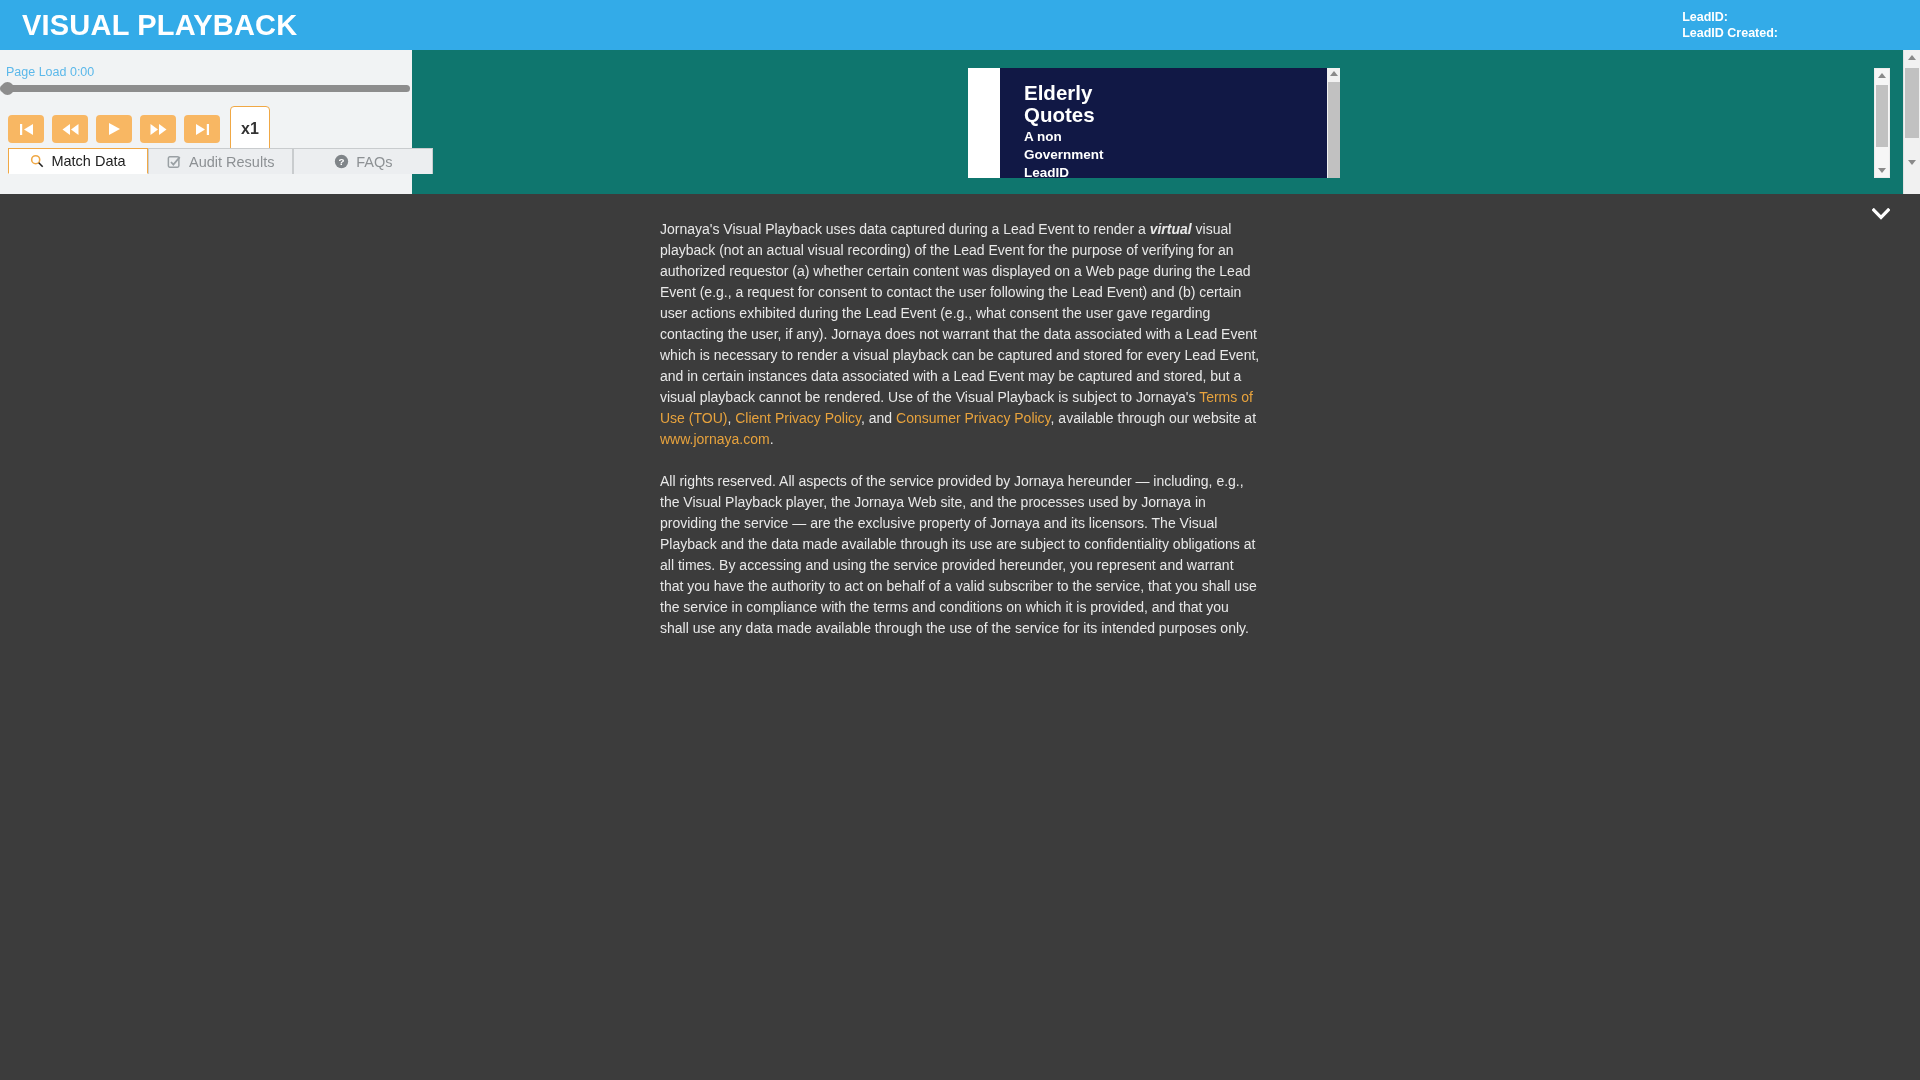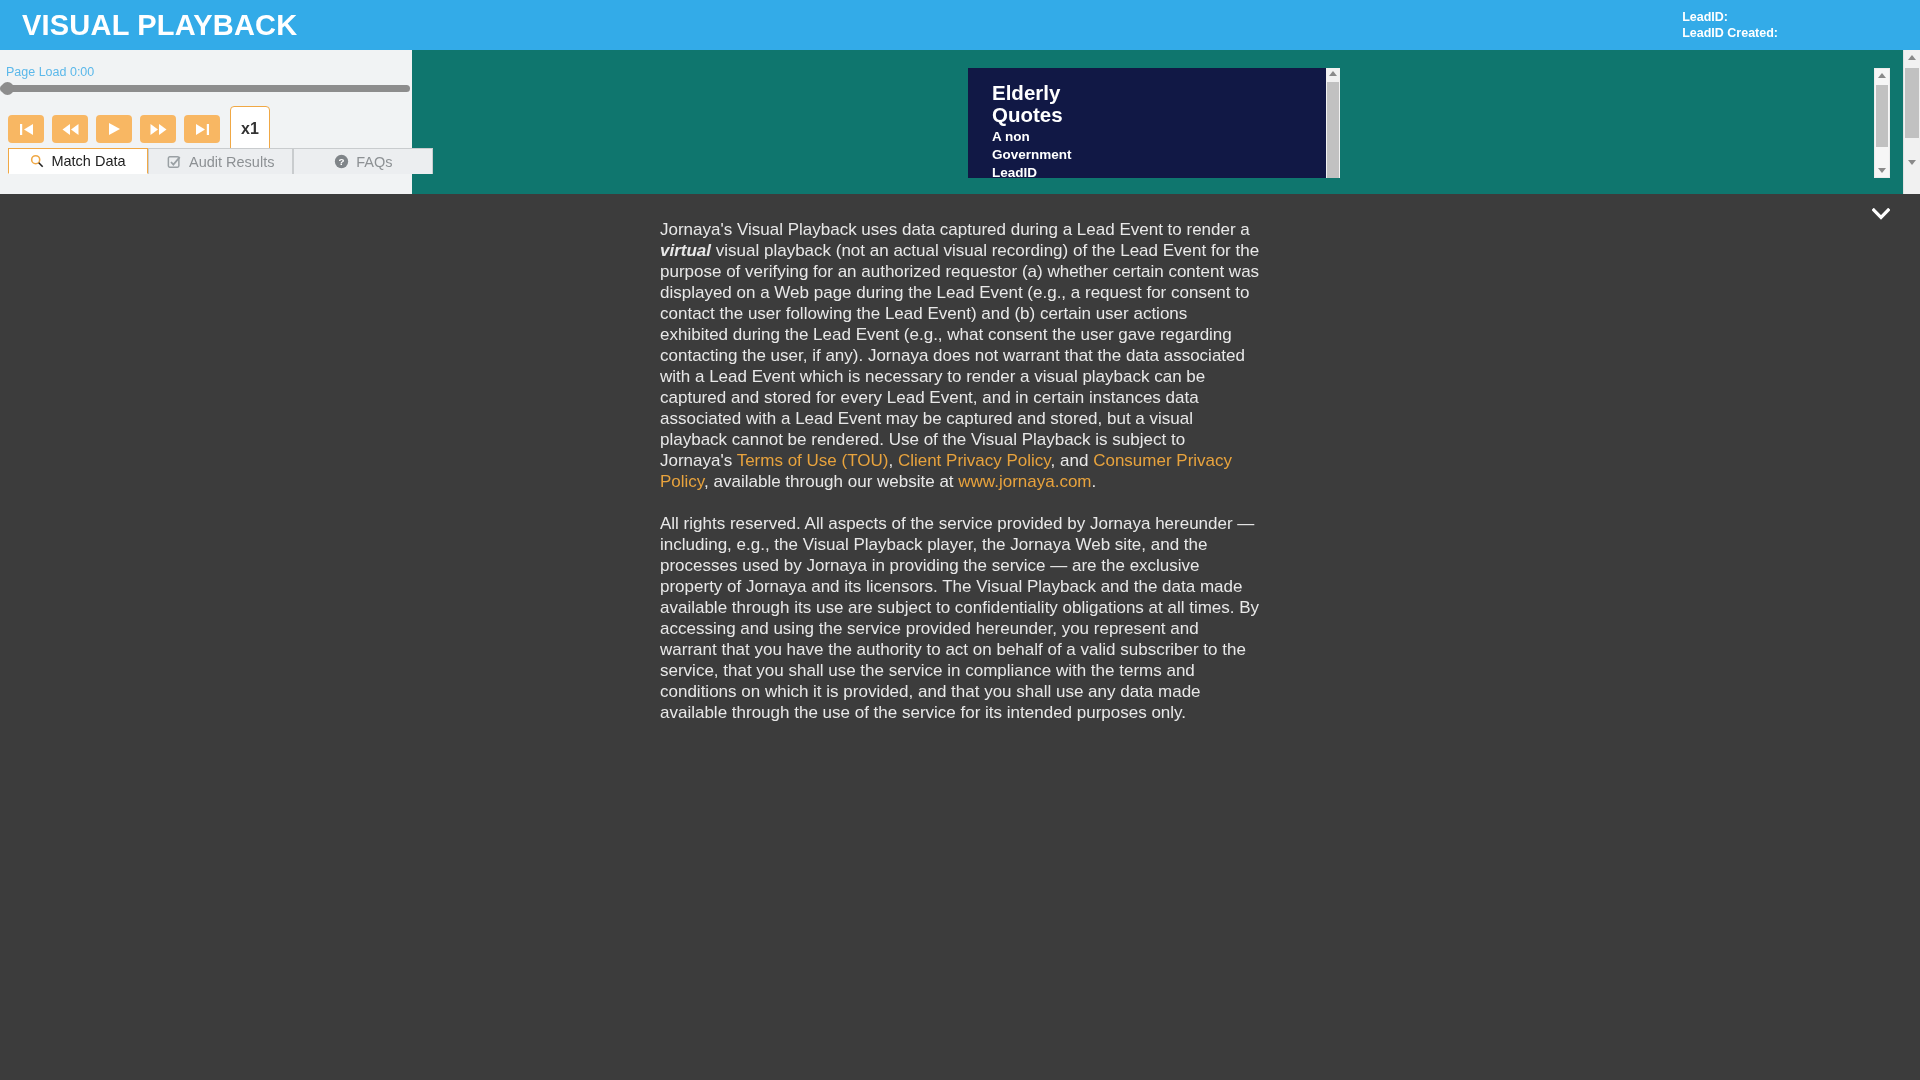--- a/index.html
+++ b/index.html
@@ -140,20 +140,21 @@
   }
   .tab-icon { display: flex; align-items: center; }
 
   
   .preview-wrap {
     position: absolute;
     top: 68px; left: 968px;
     width: 372px; height: 110px;
     background: #ffffff;
     display: flex;
+    padding-left: 32px;
   }
   .preview-frame {
     width: 358px; height: 110px;
     background: #111845;
     padding: 14px 0 0 24px;
     overflow: hidden;
   }
   .pv-h1 {
     color: #ffffff;
     font-size: 20.5px;
@@ -256,21 +257,21 @@
     width: 600px;
     color: #e8e8e8;
   }
   .disclosure h3 {
     font-size: 14.5px;
     font-weight: bold;
     margin: 0 0 20px 0;
     letter-spacing: 0.1px;
   }
   .disclosure p {
-    font-size: 17px;
+    font-size: 14px;
     line-height: 21px;
     margin: 0 0 21px 0;
     text-align: left;
   }
   .disclosure a {
     color: #e8a33d;
     text-decoration: none;
     cursor: pointer;
   }
   .disclosure em { font-style: italic; font-weight: bold; }

